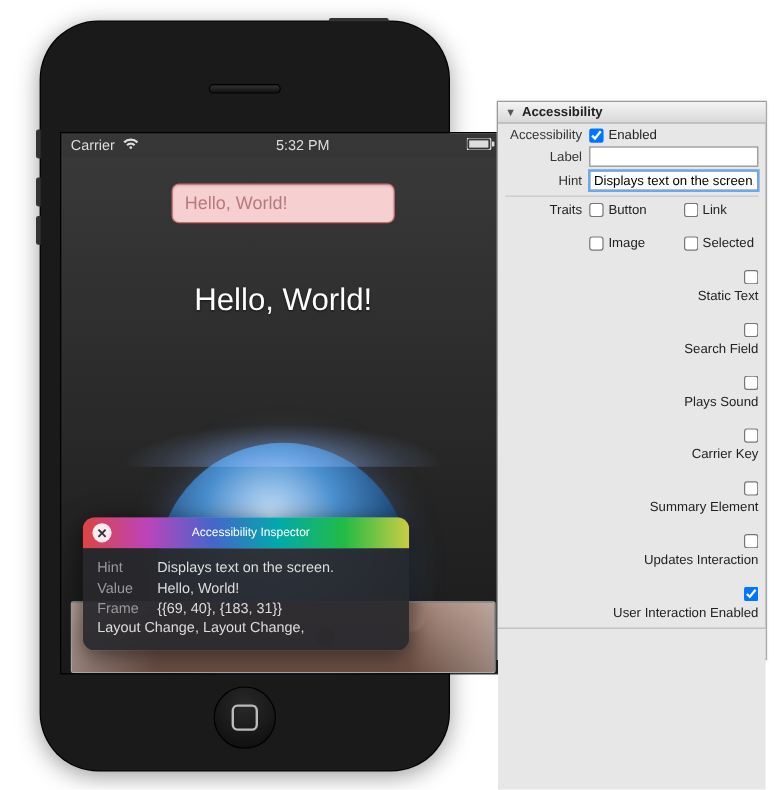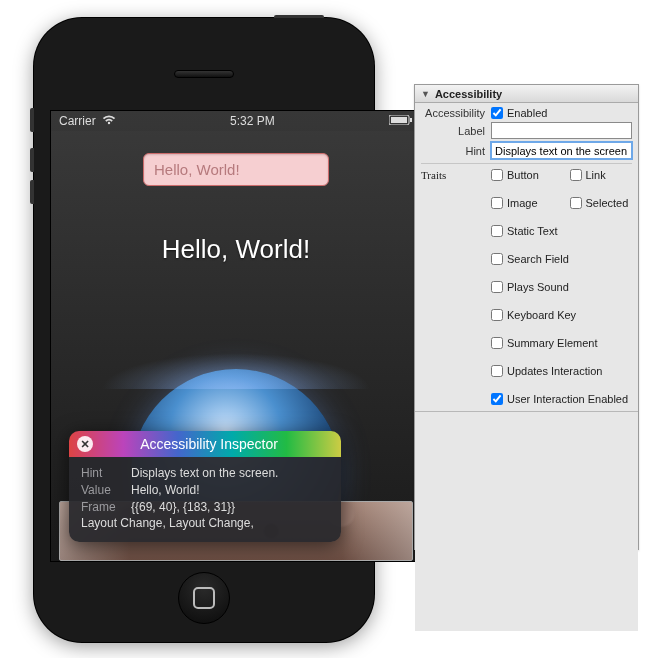--- a/index.html
+++ b/index.html
@@ -160,21 +160,21 @@
   }
   .close-btn {
     width:16px; height:16px;
     background:rgba(255,255,255,0.9);
     border-radius:50%;
     color:#333;
     display:flex; align-items:center; justify-content:center;
     font-size:11px; font-weight:bold;
     margin-right:8px;
   }
-  .inspector-title { flex:1; text-align:center; font-size:14px; margin-right:16px;}
+  .inspector-title { flex:1; text-align:center; font-size:10px; margin-right:16px;}
   .inspector-body {
     background:rgba(40,40,45,0.94);
     color:#ddd;
     padding:8px 12px 10px;
     line-height:1.4;
   }
   .inspector-body .row { display:flex; gap:8px; }
   .inspector-body .key { color:#9a9a9e; width:42px; flex:0 0 auto; }
   .inspector-body .section-label { color:#9a9a9e; margin-top:8px; display:block;}
 
@@ -216,30 +216,30 @@
   }
   .chk { display:flex; align-items:flex-end; gap:4px; }
   .chk input { margin:0; width:12px; height:12px; }
 
   .traits {
     margin-top:4px;
     border-top:1px solid #c6c6c6;
     padding-top:5px;
     display:flex;
   }
-  .traits .lbl { width:70px; padding-right:6px;font-family:Liberation Serif, serif;}
+  .traits .lbl { width:70px; text-align:right; padding-right:6px;}
   .traits-grid {
     flex:1;
     display:grid;
     grid-template-columns: 1fr 1fr;
     row-gap:2px;
     column-gap:4px;
     gap:16px;
   }
-  .traits-grid .chk.full { grid-column:1 / -1; }
+  .traits-grid .chk.full { grid-column:1 / -1;flex-direction:column; }
 
   .panel-bottom {
     border-top:1px solid #b8b8b8;
     height:220px;
     background:#e7e7e7;
   }
 </style>
 </head>
 <body>
 
@@ -350,21 +350,21 @@
         <label class="chk full">
             <input type="checkbox" style="">
             <span>Search Field</span>
           </label>
         <label class="chk full">
             <input type="checkbox" style="">
             <span>Plays Sound</span>
           </label>
         <label class="chk full">
             <input type="checkbox" style="">
-            <span>Keyboard Key</span>
+            <span>Carrier Key</span>
           </label>
         <label class="chk full">
             <input type="checkbox" style="">
             <span>Summary Element</span>
           </label>
         <label class="chk full">
             <input type="checkbox" style="">
             <span>Updates Interaction</span>
           </label>
         <label class="chk full">

